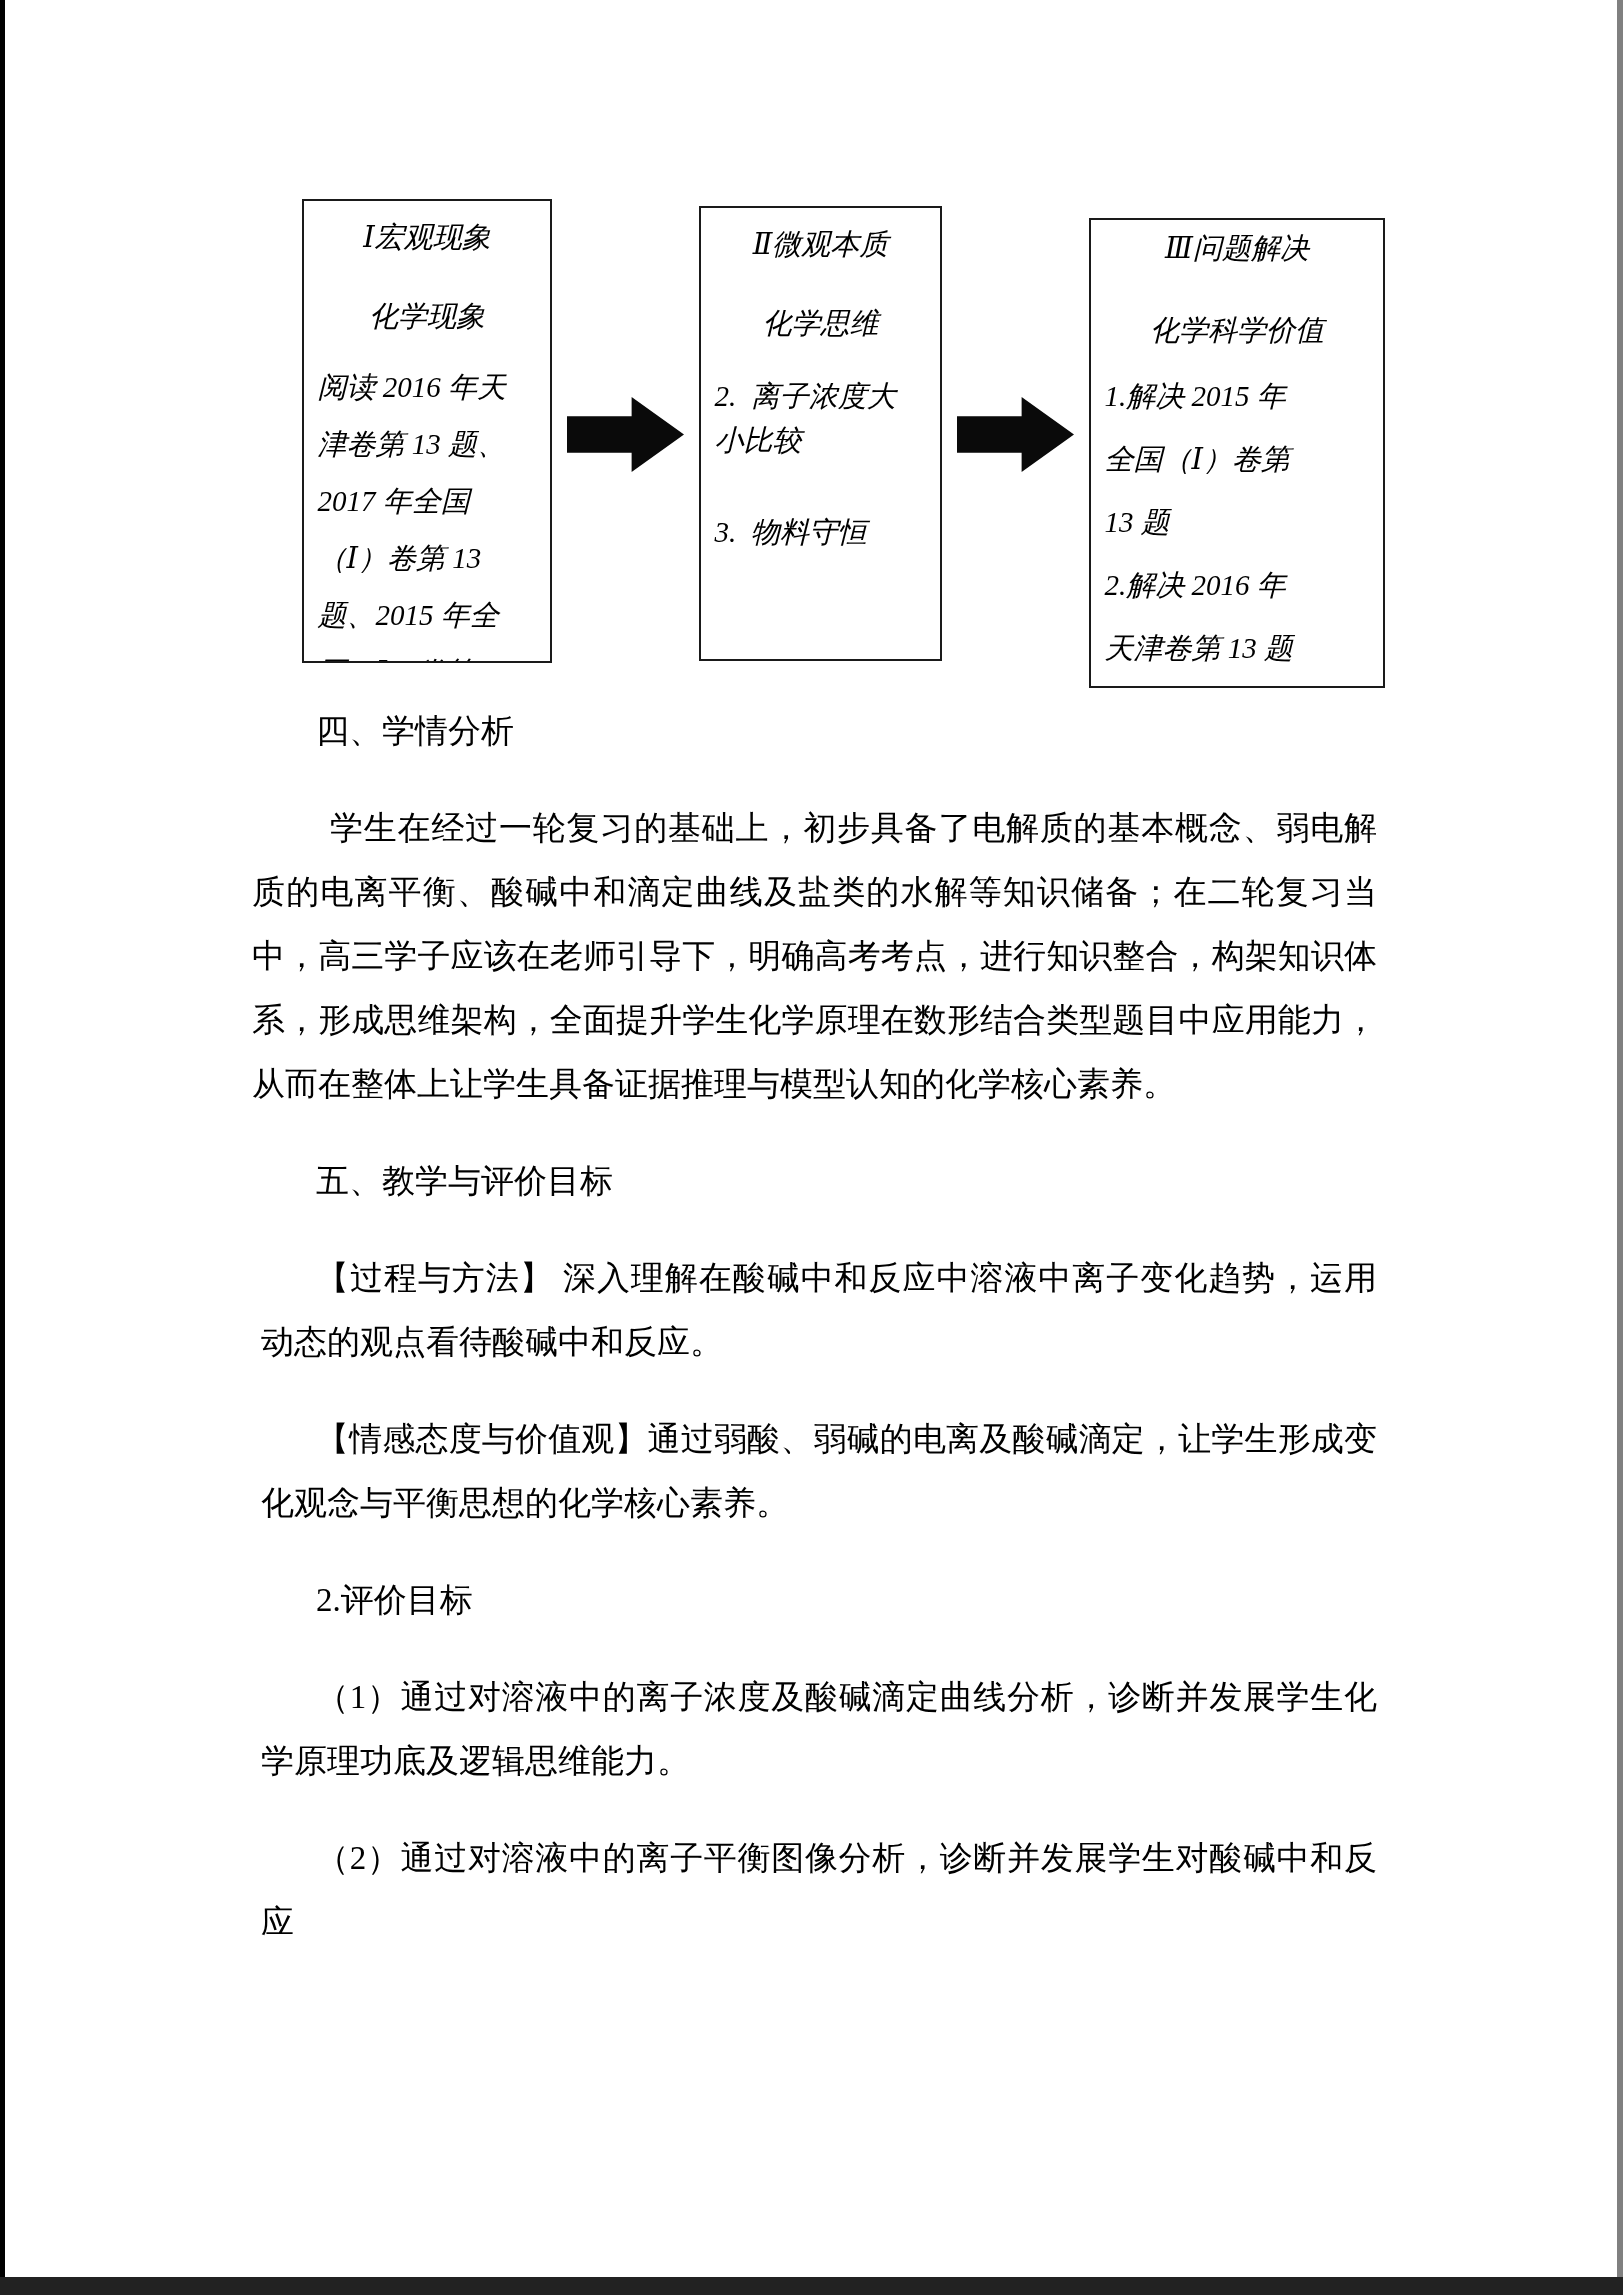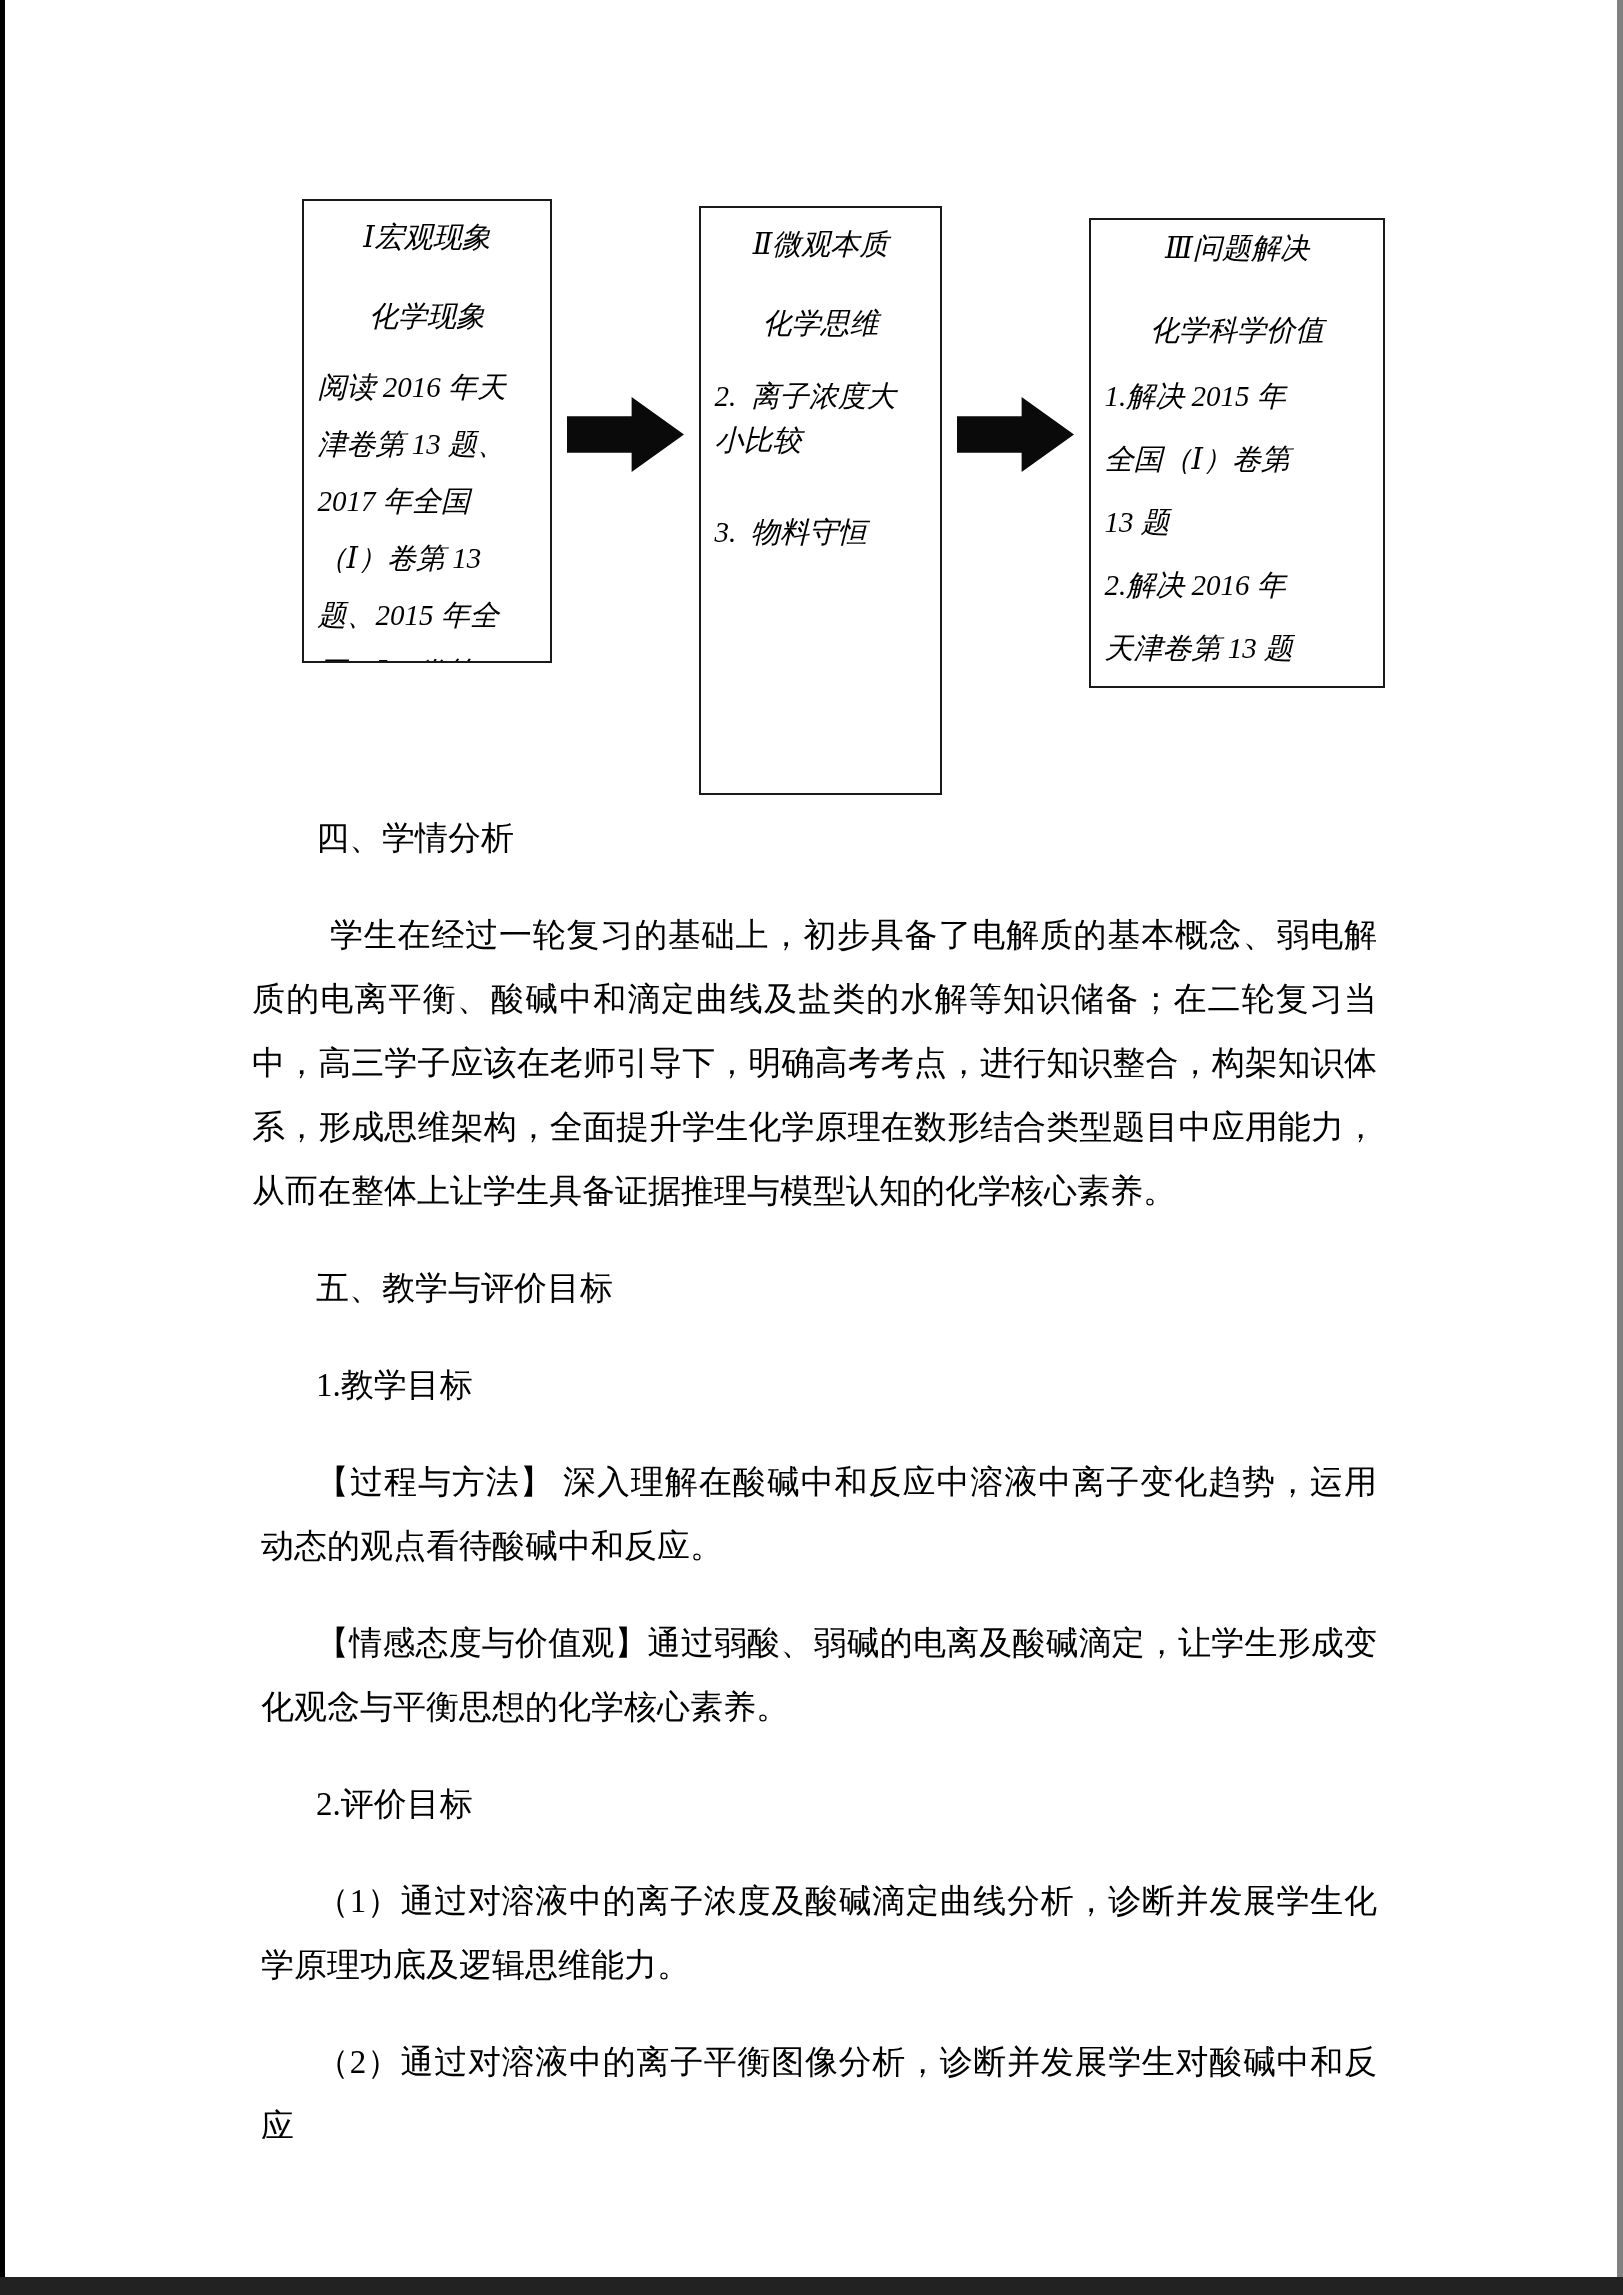--- a/index.html
+++ b/index.html
@@ -26,21 +26,21 @@
   }
   .fc-box {
     border: 2px solid #1a1a1a;
     overflow: hidden;
     font-size: 29px;
     padding: 0 13.6px;
     flex: none;
     font-style: italic;
   }
   .box1 { width: 250px; height: 464px; }
-  .box2 { width: 243px; height: 589px; margin-top: 6.8px; }
+  .box2 { width: 243px; height: 455px; margin-top: 6.8px; }
   .box3 { width: 296px; height: 470px; margin-top: 19px; }
 
   .fc-title    { margin-top: 16.4px; line-height: 41px; text-align: center; white-space: pre; }
   .fc-subtitle { margin-top: 38px; line-height: 41px; text-align: center; white-space: pre; }
   .box3 .fc-title    { margin-top: 8.2px; }
   .box3 .fc-subtitle { margin-top: 41px; }
 
   .fc-line { white-space: pre; }
 
   .box1 .fc-body { margin-top: 22px; }
@@ -131,21 +131,20 @@
     </div>
   </div>
 
 </div>
 
 <div class="content">
   <div class="doc-heading indent-small">四、学情分析</div>
   <div class="doc-para indent-para">学生在经过一轮复习的基础上，初步具备了电解质的基本概念、弱电解质的电离平衡、酸碱中和滴定曲线及盐类的水解等知识储备；在二轮复习当中，高三学子应该在老师引导下，明确高考考点，进行知识整合，构架知识体系，形成思维架构，全面提升学生化学原理在数形结合类型题目中应用能力，从而在整体上让学生具备证据推理与模型认知的化学核心素养。</div>
 
   <div class="doc-heading indent-small">五、教学与评价目标</div>
-  <div class="doc-heading indent-small">1.教学目标</div>
 
   <div class="doc-para indent-small">【过程与方法】 深入理解在酸碱中和反应中溶液中离子变化趋势，运用动态的观点看待酸碱中和反应。</div>
   <div class="doc-para indent-small">【情感态度与价值观】通过弱酸、弱碱的电离及酸碱滴定，让学生形成变化观念与平衡思想的化学核心素养。</div>
 
   <div class="doc-heading indent-small">2.评价目标</div>
   <div class="doc-para indent-small">（1）通过对溶液中的离子浓度及酸碱滴定曲线分析，诊断并发展学生化学原理功底及逻辑思维能力。</div>
   <div class="doc-para indent-small">（2）通过对溶液中的离子平衡图像分析，诊断并发展学生对酸碱中和反应</div>
 </div>
 
 

